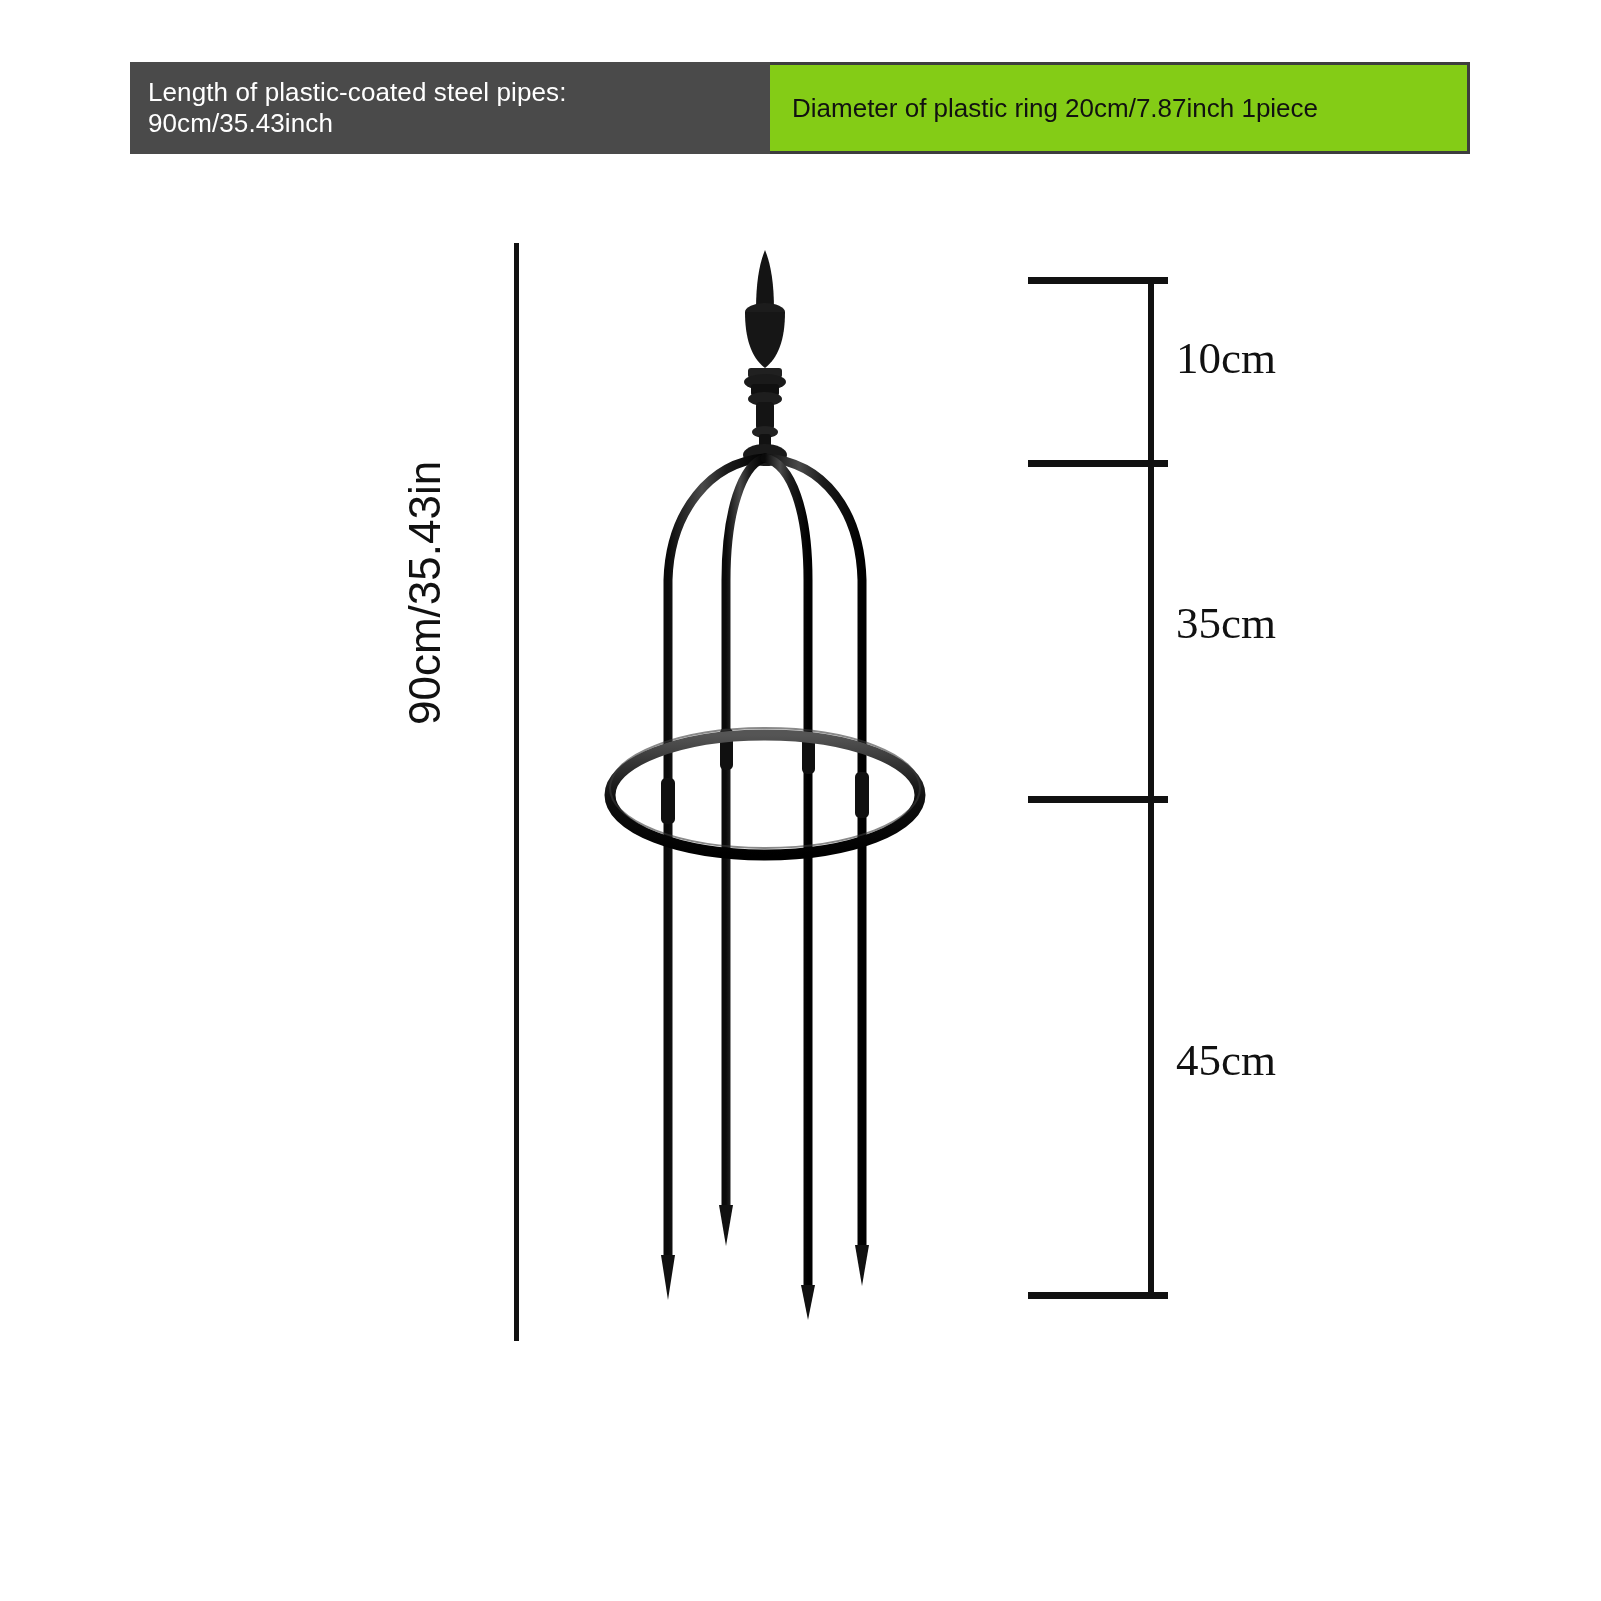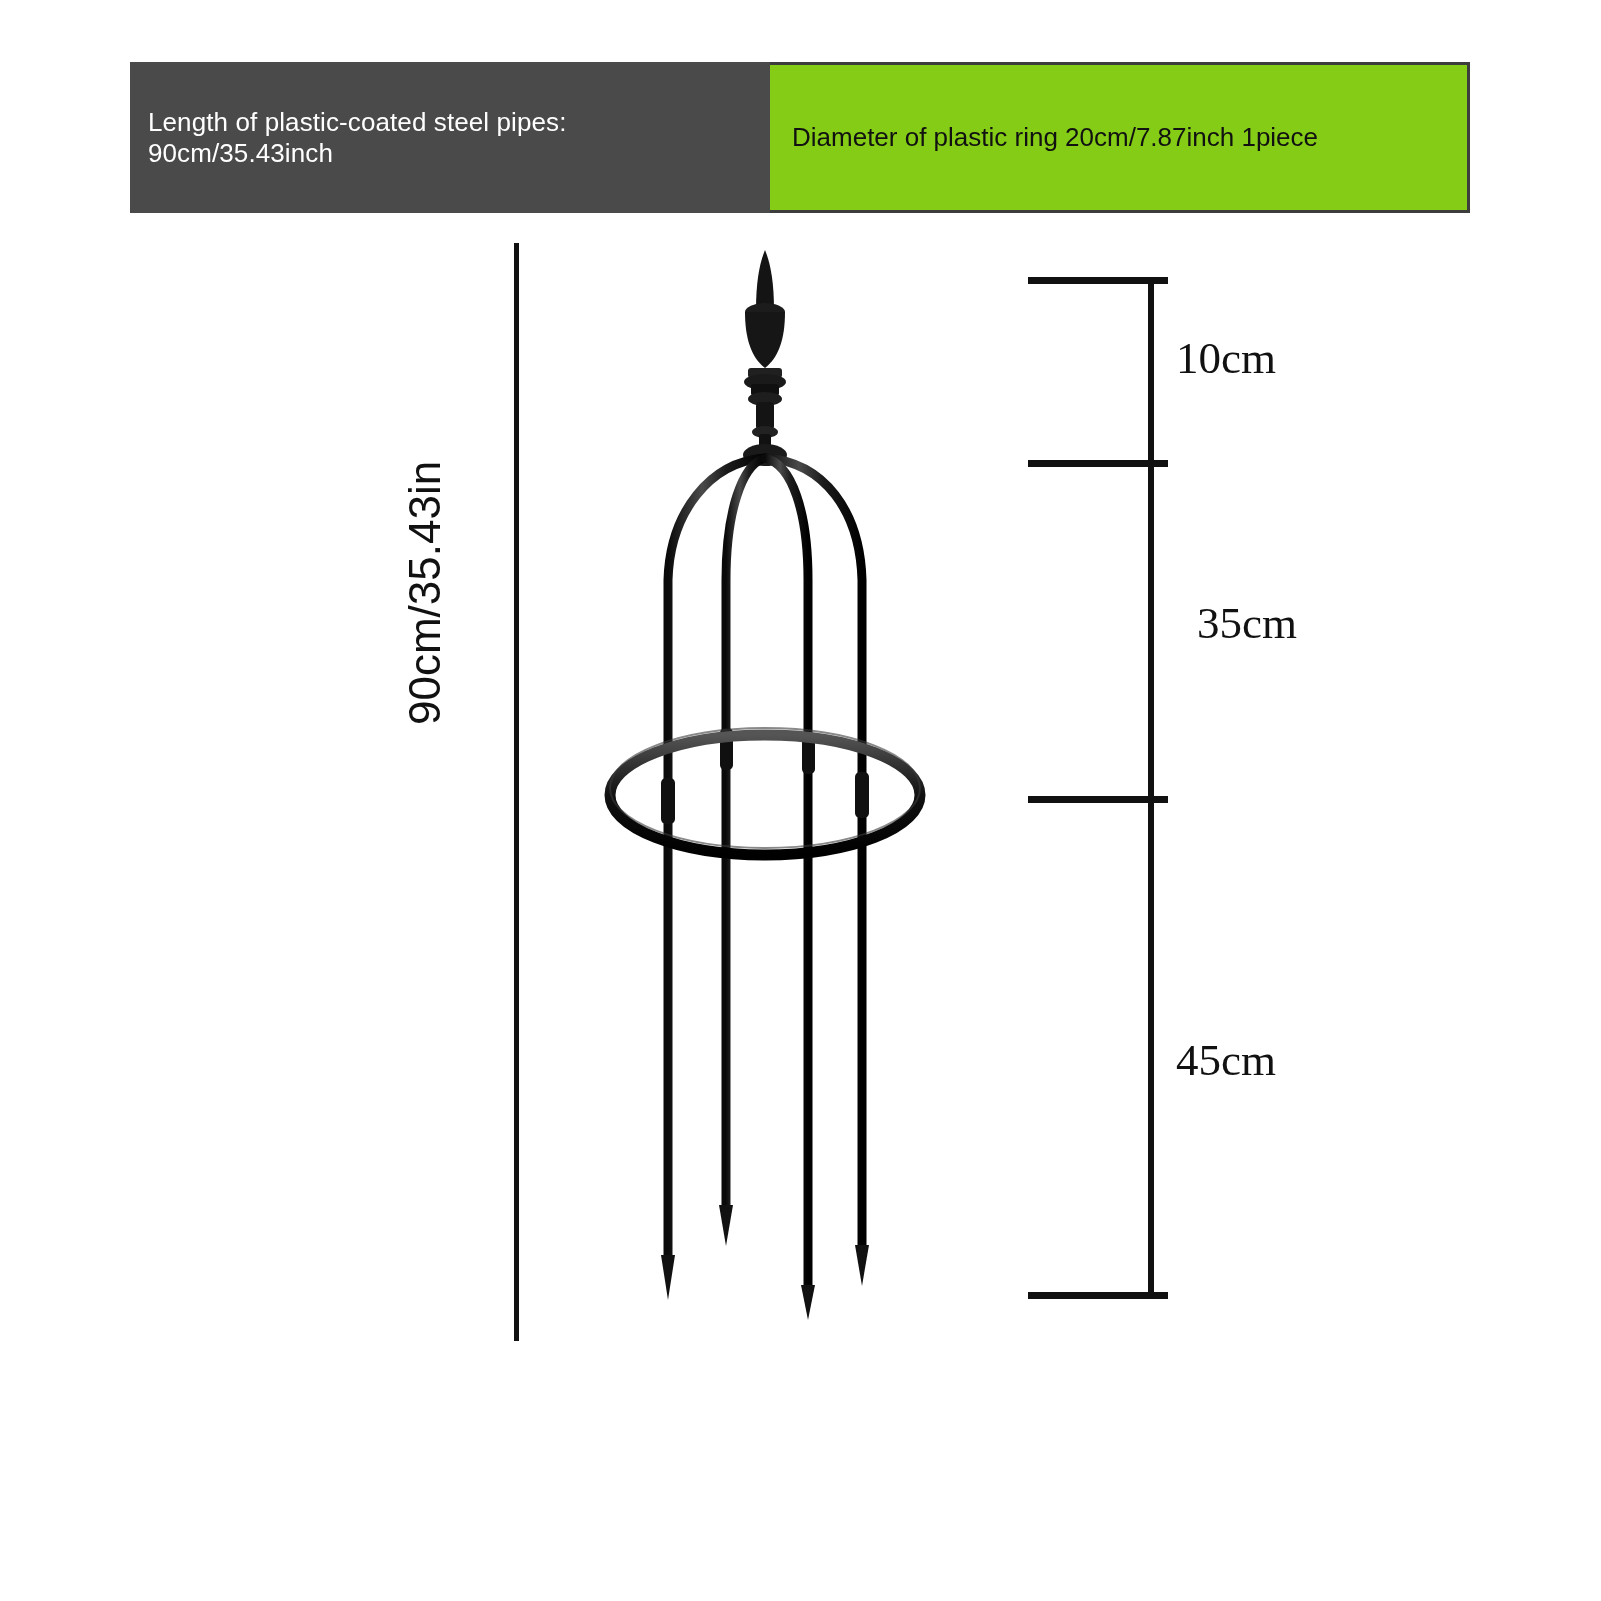--- a/index.html
+++ b/index.html
@@ -15,21 +15,21 @@
     overflow: hidden;
   }
 
   
   .spec-bar {
     position: absolute;
     left: 130px;
     top: 62px;
     display: flex;
     align-items: stretch;
-    height: 151px;
+    height: 92px;
   }
   .spec-cell {
     display: flex;
     align-items: center;
     box-sizing: border-box;
   }
   .spec-cell-dark {
     background: #4a4a4a;
     color: #ffffff;
     padding: 0 18px 0 18px;
@@ -186,15 +186,15 @@
 
 <div class="scale">
   <div class="scale-rule"></div>
 
   <div class="tick" style="top:0px;"></div>
   <div class="tick" style="top:183px;"></div>
   <div class="tick" style="top:519px;"></div>
   <div class="tick" style="top:1015px;"></div>
 
   <div class="scale-text" style="top:55px;">10cm</div>
-  <div class="scale-text" style="top:320px;margin-left:21px;">35cm</div>
+  <div class="scale-text" style="top:320px;">35cm</div>
   <div class="scale-text" style="top:757px;">45cm</div>
 </div>
 
 </body></html>

